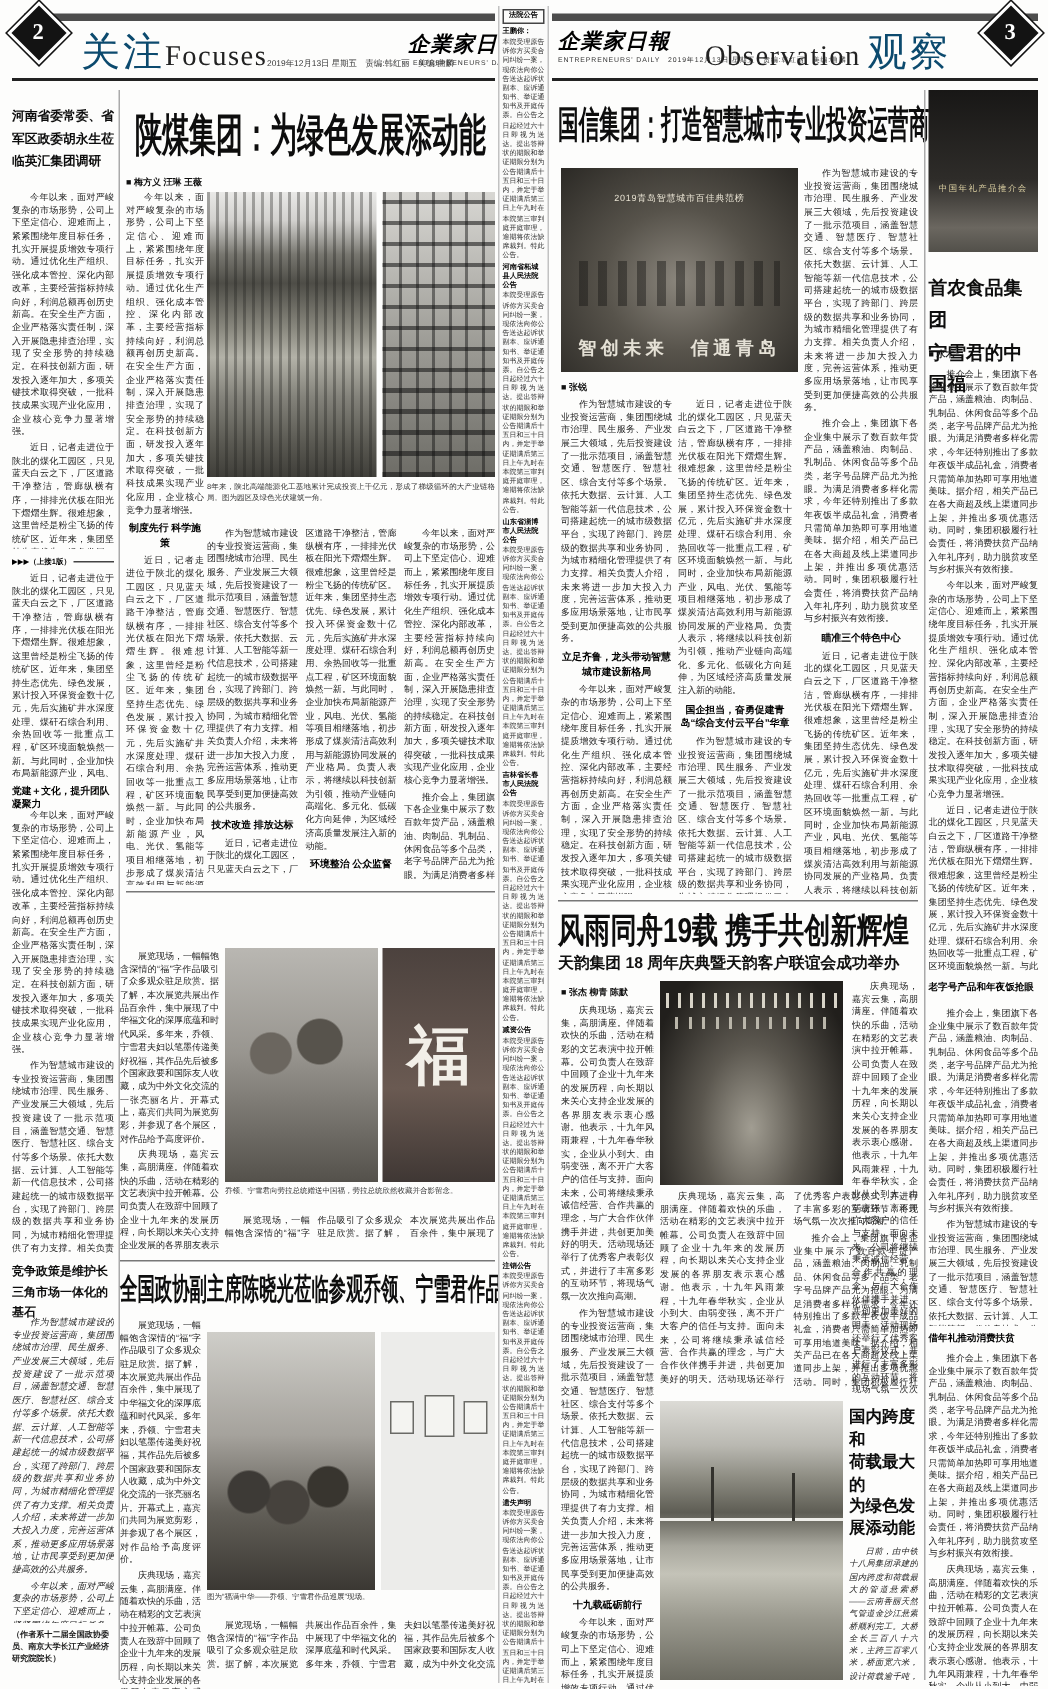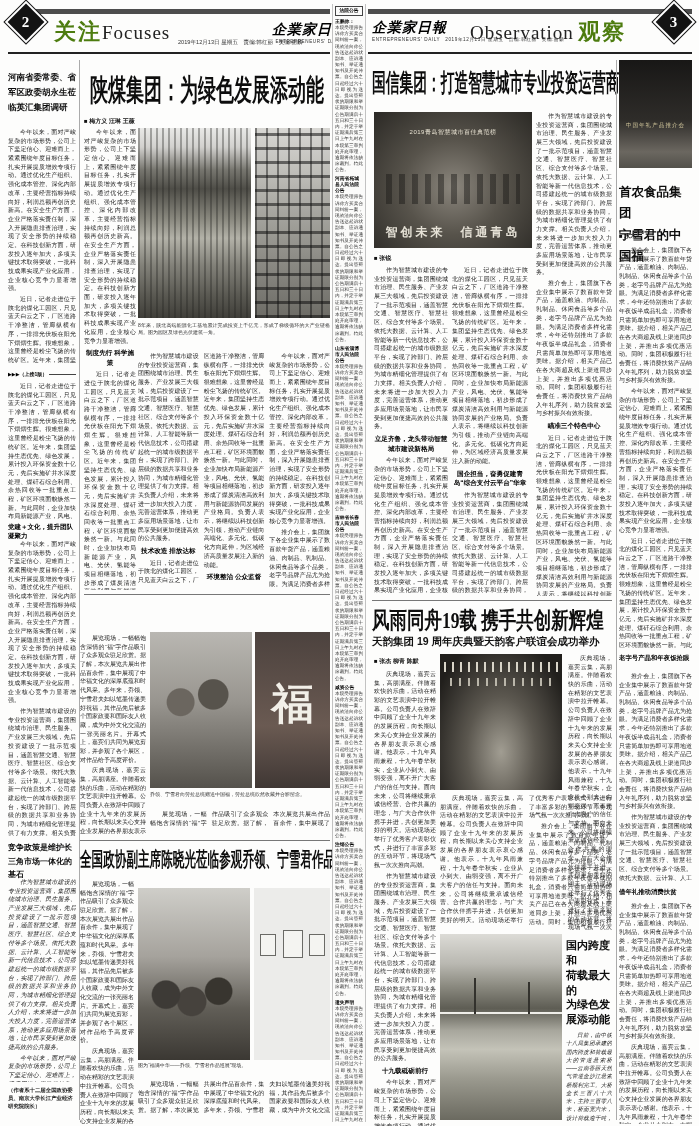--- a/index.html
+++ b/index.html
@@ -2,35 +2,35 @@
 <html><head>
 <meta charset="utf-8">
 <style>
   *{margin:0;padding:0;box-sizing:border-box}
   html,body{background:#fff}
   #paper{position:relative;width:699px;height:1126px;background:#fdfdfc;overflow:hidden;
          font-family:"Liberation Sans","DejaVu Sans",sans-serif;color:#1a1a1a}
   .abs{position:absolute}
   .hr{position:absolute;background:#555}
   .vr{position:absolute;background:#aaa;width:1px}
-  .serifb{font-family:Liberation Serif, serif;font-weight:900;color:#0d0d0d}
+  .serifb{font-family:Liberation Sans, sans-serif;font-weight:900;color:#0d0d0d}
   .cond{display:inline-block;white-space:nowrap;transform-origin:0 50%}
   .bt{position:absolute;font-size:6px;line-height:1.45;text-align:justify;color:#222;overflow:hidden}
   .bt p{text-indent:2em;margin-bottom:2px}
   .bt .sub-in{font-weight:bold;text-align:center;text-indent:0;font-size:6.6px;color:#000;margin:3px 0}
   .bt.ital p{font-style:italic}
   .cap{position:absolute;font-size:5px;line-height:1.4;color:#333;text-align:justify;overflow:hidden}
   .byl{position:absolute;font-size:6px;font-weight:bold;color:#111}
   .jump{position:absolute;display:flex;align-items:center;gap:2px;font-size:5px;font-weight:bold;color:#000}
   .jump .ln{flex:1;height:1px;background:#444}
   .diamond{position:absolute;width:26px;height:26px;background:#131313;transform:rotate(45deg);
            display:flex;align-items:center;justify-content:center;box-shadow:0 0 0 2px #fff,0 0 0 3px #131313}
   .diamond span{transform:rotate(-45deg);color:#fff;font-size:15px;font-weight:900;
                 font-family:"Liberation Serif",serif}
-  .sec-cn{font-size:22px;font-weight:700;letter-spacing:2px;color:#4d7c0f}
+  .sec-cn{font-size:26px;font-weight:400;letter-spacing:2px;color:#0c4a6e}
   .sec-en{font-family:"Liberation Serif","DejaVu Serif",serif;font-size:19px;letter-spacing:1px;color:#222}
   .mast-cn{font-size:14px;font-weight:900;font-family:"Liberation Serif",serif;font-style:italic;color:#000;letter-spacing:1px}
   .mast-en{font-size:4.6px;letter-spacing:.6px;color:#333}
   .dateline{position:absolute;font-size:5.6px;color:#333;white-space:nowrap}
   .ph{position:absolute;overflow:hidden}
   .ph>.ov{position:absolute;left:0;right:0;text-align:center;color:#eee}
   .strip{position:absolute;left:332px;top:4px;width:34px;height:1118px;background:#fbfbfa;
          border-left:1px solid #c2c2c2;border-right:1px solid #c2c2c2;padding:2px;overflow:hidden}
   .strip .s-head{font-size:4.8px;font-weight:bold;color:#000;margin-top:3px;line-height:1.25}
   .strip .s-head.box{border:1px solid #444;text-align:center;padding:1px 0;margin-top:0}
@@ -190,21 +190,21 @@
     <p>作为智慧城市建设的专业投资运营商，集团围绕城市治理、民生服务、产业发展三大领域，先后投资建设了一批示范项目，涵盖智慧交通、智慧医疗、智慧社区、综合支付等多个场景。依托大数据、云计算、人工智能等新一代信息技术，公司搭建起统一的城市级数据平台，实现了跨部门、跨层级的数据共享和业务协同，为城市精细化管理提供了有力支撑。相关负责人介绍，未来将进一步加大投入力度，完善运营体系，推动更多应用场景落地，让市民享受到更加便捷高效的公共服务。</p>
     <p>推介会上，集团旗下各企业集中展示了数百款年货产品，涵盖粮油、肉制品、乳制品、休闲食品等多个品类，老字号品牌产品尤为抢眼。为满足消费者多样化需求，今年还特别推出了多款年夜饭半成品礼盒，消费者只需简单加热即可享用地道美味。据介绍，相关产品已在各大商超及线上渠道同步上架，并推出多项优惠活动。同时，集团积极履行社会责任，将消费扶贫产品纳入年礼序列，助力脱贫攻坚与乡村振兴有效衔接。</p>
     <div class="sub-in">瞄准三个特色中心</div>
     <p>近日，记者走进位于陕北的煤化工园区，只见蓝天白云之下，厂区道路干净整洁，管廊纵横有序，一排排光伏板在阳光下熠熠生辉。很难想象，这里曾经是粉尘飞扬的传统矿区。近年来，集团坚持生态优先、绿色发展，累计投入环保资金数十亿元，先后实施矿井水深度处理、煤矸石综合利用、余热回收等一批重点工程，矿区环境面貌焕然一新。与此同时，企业加快布局新能源产业，风电、光伏、氢能等项目相继落地，初步形成了煤炭清洁高效利用与新能源协同发展的产业格局。负责人表示，将继续以科技创新为引领，推动产业链向高端化、多元化、低碳化方向延伸，为区域经济高质量发展注入新的动能。</p>
   </div>
   <div class="hr" style="left:372px;top:600px;width:240px;height:1px;background:#777"></div>
 
   <div class="abs serifb" style="left:372px;top:605px">
     <span class="cond" style="font-size:23px;transform:scaleX(0.76)">风雨同舟19载 携手共创新辉煌</span>
   </div>
-  <div class="abs" style="left:372px;top:635px;width:240px;font-size:10.5px;font-weight:bold;color:#111">天韵集团 19 周年庆典暨天韵客户联谊会成功举办</div>
+  <div class="abs" style="left:372px;top:635px;width:240px;font-size:10.5px;font-weight:bold;color:#111">天韵集团 18 周年庆典暨天韵客户联谊会成功举办</div>
   <div class="byl" style="left:374px;top:657px">■ 张杰 柳青 陈默</div>
   <div class="ph" style="left:440px;top:654px;width:122px;height:136px;background:radial-gradient(ellipse at 50% 72%,#a19d92 0%,#5b574f 40%,#211f1c 85%)">
     <div class="abs" style="left:4px;top:8px;width:114px;height:10px;background:repeating-linear-gradient(90deg,#d8d4c8 0 2px,rgba(0,0,0,0) 2px 8px)"></div>
     <div class="abs" style="left:10px;top:24px;width:102px;height:8px;background:repeating-linear-gradient(90deg,#bab6aa 0 2px,rgba(0,0,0,0) 2px 9px)"></div>
   </div>
   <div class="bt" style="left:568px;top:654px;width:44px;height:276px">
     <p>庆典现场，嘉宾云集，高朋满座。伴随着欢快的乐曲，活动在精彩的文艺表演中拉开帷幕。公司负责人在致辞中回顾了企业十九年来的发展历程，向长期以来关心支持企业发展的各界朋友表示衷心感谢。他表示，十九年风雨兼程，十九年春华秋实，企业从小到大、由弱变强，离不开广大客户的信任与支持。面向未来，公司将继续秉承诚信经营、合作共赢的理念，与广大合作伙伴携手并进，共创更加美好的明天。活动现场还举行了优秀客户表彰仪式，并进行了丰富多彩的互动环节，将现场气氛一次次推向高潮。</p>
 
   </div>
   <div class="bt" style="left:374px;top:670px;width:62px;height:456px">

